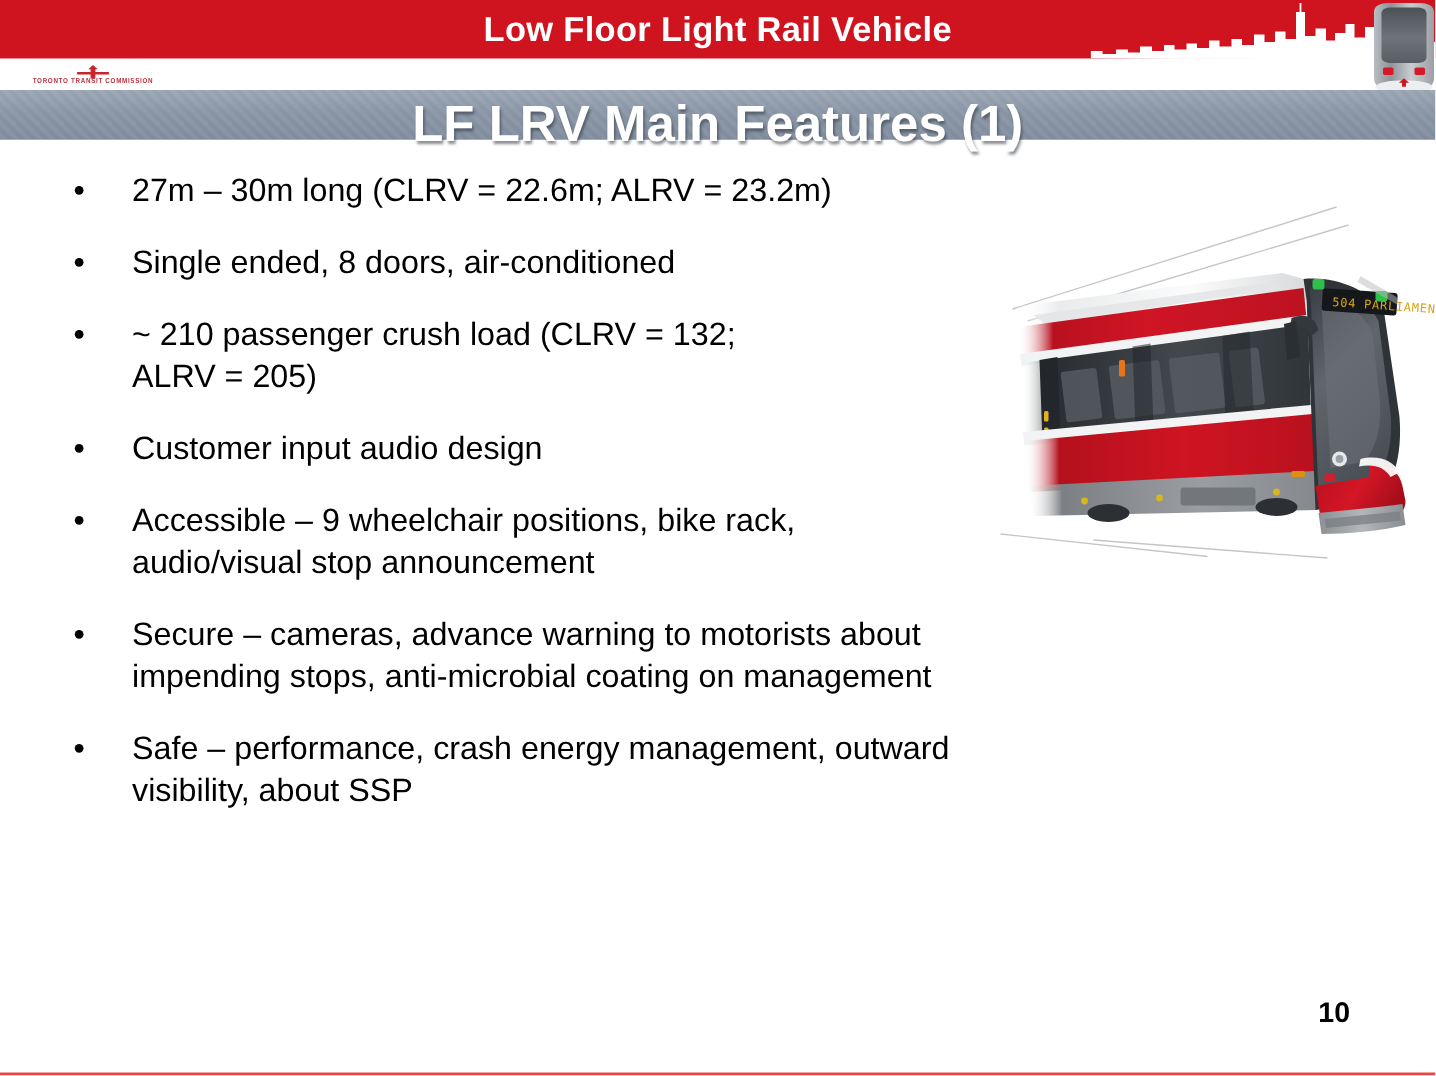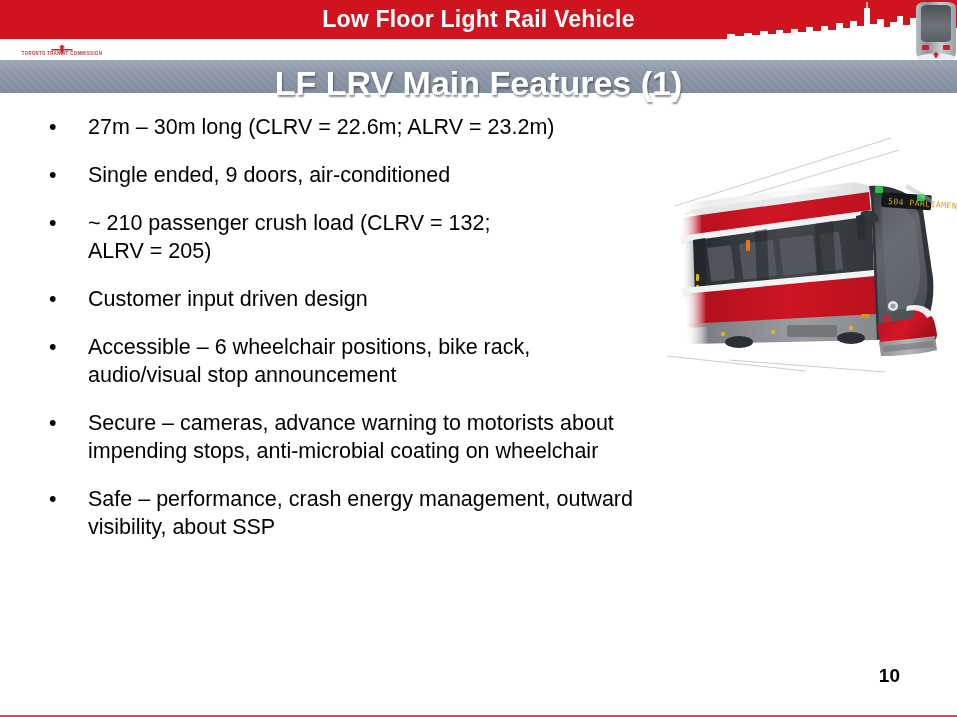--- a/index.html
+++ b/index.html
@@ -382,44 +382,44 @@
 
   <div class="content">
 
     <div class="bullet">
       <span class="bullet-dot">•</span>
       <span class="bullet-text">27m – 30m long (CLRV = 22.6m; ALRV = 23.2m)</span>
     </div>
 
     <div class="bullet">
       <span class="bullet-dot">•</span>
-      <span class="bullet-text">Single ended, 9 doors, air-conditioned</span>
+      <span class="bullet-text">Single ended, 8 doors, air-conditioned</span>
     </div>
 
     <div class="bullet">
       <span class="bullet-dot">•</span>
       <span class="bullet-text">~ 210 passenger crush load (CLRV = 132;
 ALRV = 205)</span>
     </div>
 
     <div class="bullet">
       <span class="bullet-dot">•</span>
-      <span class="bullet-text">Customer input driven design</span>
-    </div>
-
-    <div class="bullet">
-      <span class="bullet-dot">•</span>
-      <span class="bullet-text">Accessible – 6 wheelchair positions, bike rack,
+      <span class="bullet-text">Customer input audio design</span>
+    </div>
+
+    <div class="bullet">
+      <span class="bullet-dot">•</span>
+      <span class="bullet-text">Accessible – 9 wheelchair positions, bike rack,
 audio/visual stop announcement</span>
     </div>
 
     <div class="bullet">
       <span class="bullet-dot">•</span>
       <span class="bullet-text">Secure – cameras, advance warning to motorists about
-impending stops, anti-microbial coating on wheelchair</span>
+impending stops, anti-microbial coating on management</span>
     </div>
 
     <div class="bullet">
       <span class="bullet-dot">•</span>
       <span class="bullet-text">Safe – performance, crash energy management, outward
 visibility, about SSP</span>
     </div>
 
   </div>
 

